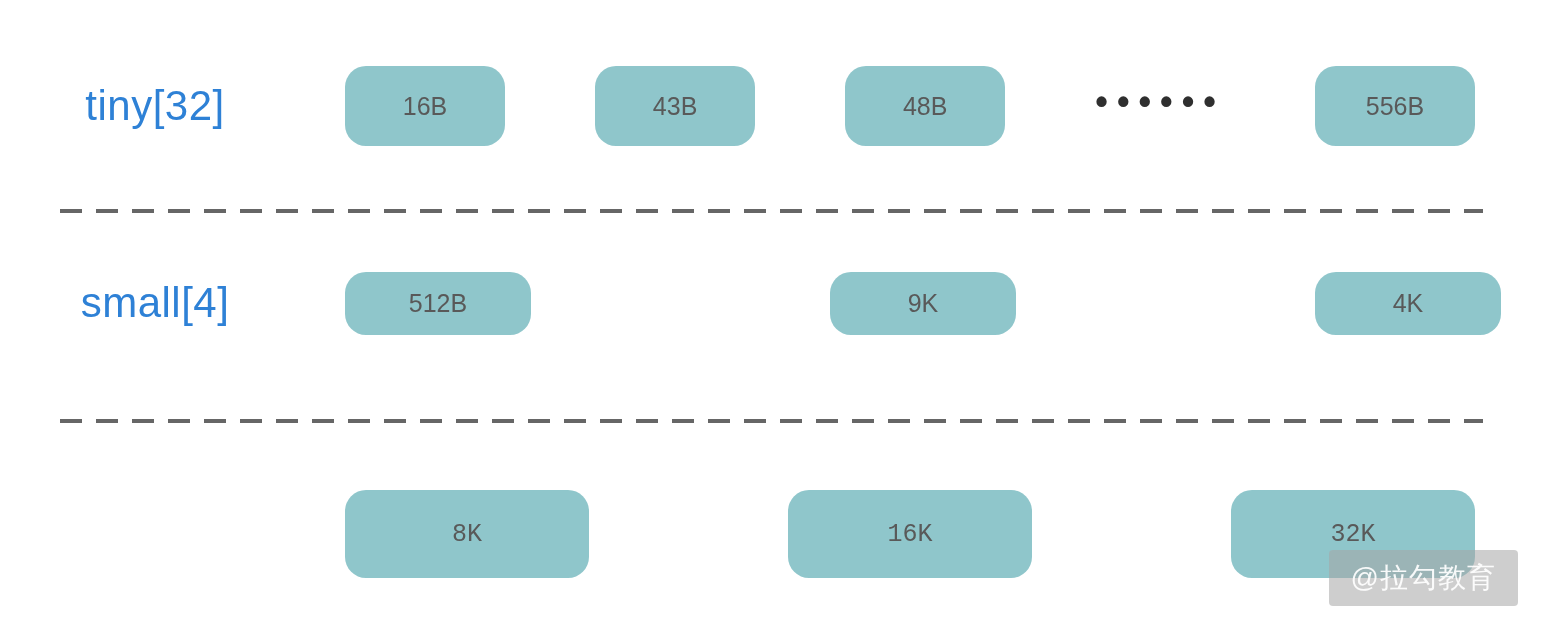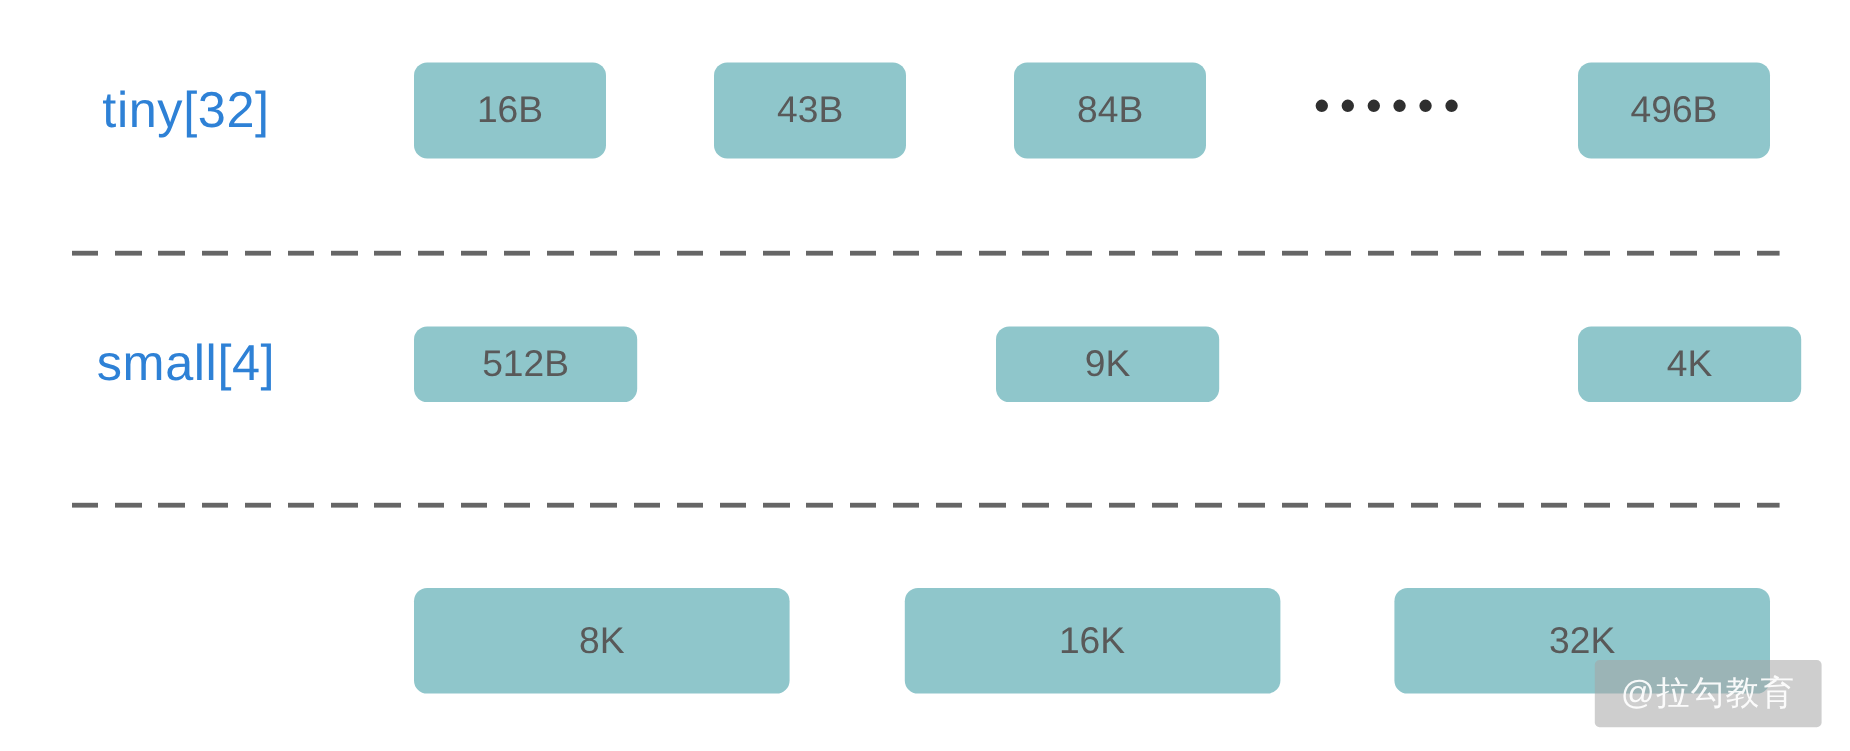--- a/index.html
+++ b/index.html
@@ -13,21 +13,21 @@
     width: 1542px;
     height: 626px;
     background: #ffffff;
     overflow: hidden;
   }
   .row {
     position: absolute;
     left: 0;
     width: 100%;
   }
-  .row-0 { top: 52px;  height: 80px; }
+  .row-0 { top: 66px;  height: 80px; }
   .row-1 { top: 263px; height: 80px; padding-left: 26px; }
   .row-2 { top: 490px; height: 88px; }
 
   .row-label {
     position: absolute;
     left: 0;
     top: 0;
     width: 310px;
     height: 100%;
     display: flex;
@@ -43,30 +43,30 @@
     left: 345px;
     right: 67px;
     top: 0;
     height: 100%;
     display: flex;
     align-items: center;
     justify-content: space-between;
   }
   .size-box {
     background: var(--box-bg, #8fc6cb);
-    border-radius: 11px;
+    border-radius: 21px;
     display: flex;
     align-items: center;
     justify-content: center;
-    font-size: 31px;
+    font-size: 25px;
     color: var(--box-text, #595959);
   }
   .row-0 .size-box { width: 160px; height: 80px; }
   .row-1 .size-box { width: 186px; height: 63px; }
-  .row-2 .size-box { width: 313px; height: 88px; }
+  .row-2 .size-box { width: 244px; height: 88px; font-family: Liberation Mono, monospace; }
 
   .ellipsis {
     font-size: 36px;
     font-weight: 700;
     color: #2f2f2f;
     letter-spacing: 9px;
     line-height: 1;
     padding-bottom: 8px;
     white-space: nowrap;
   }
@@ -101,23 +101,23 @@
 </head>
 <body>
 
 <div class="canvas">
   <div id="rows-container">
       <div class="row row-0">
         <div class="row-label">tiny[32]</div>
         <div class="boxes">
           <div class="size-box">16B</div>
           <div class="size-box">43B</div>
-          <div class="size-box">84B</div>
+          <div class="size-box">48B</div>
           <div class="ellipsis">••••••</div>
-          <div class="size-box">496B</div>
+          <div class="size-box">556B</div>
         </div>
       </div>
       <div class="divider divider-0"></div>
       <div class="row row-1">
         <div class="row-label">small[4]</div>
         <div class="boxes">
           <div class="size-box">512B</div>
           <div class="size-box">9K</div>
           <div class="size-box">4K</div>
         </div>

